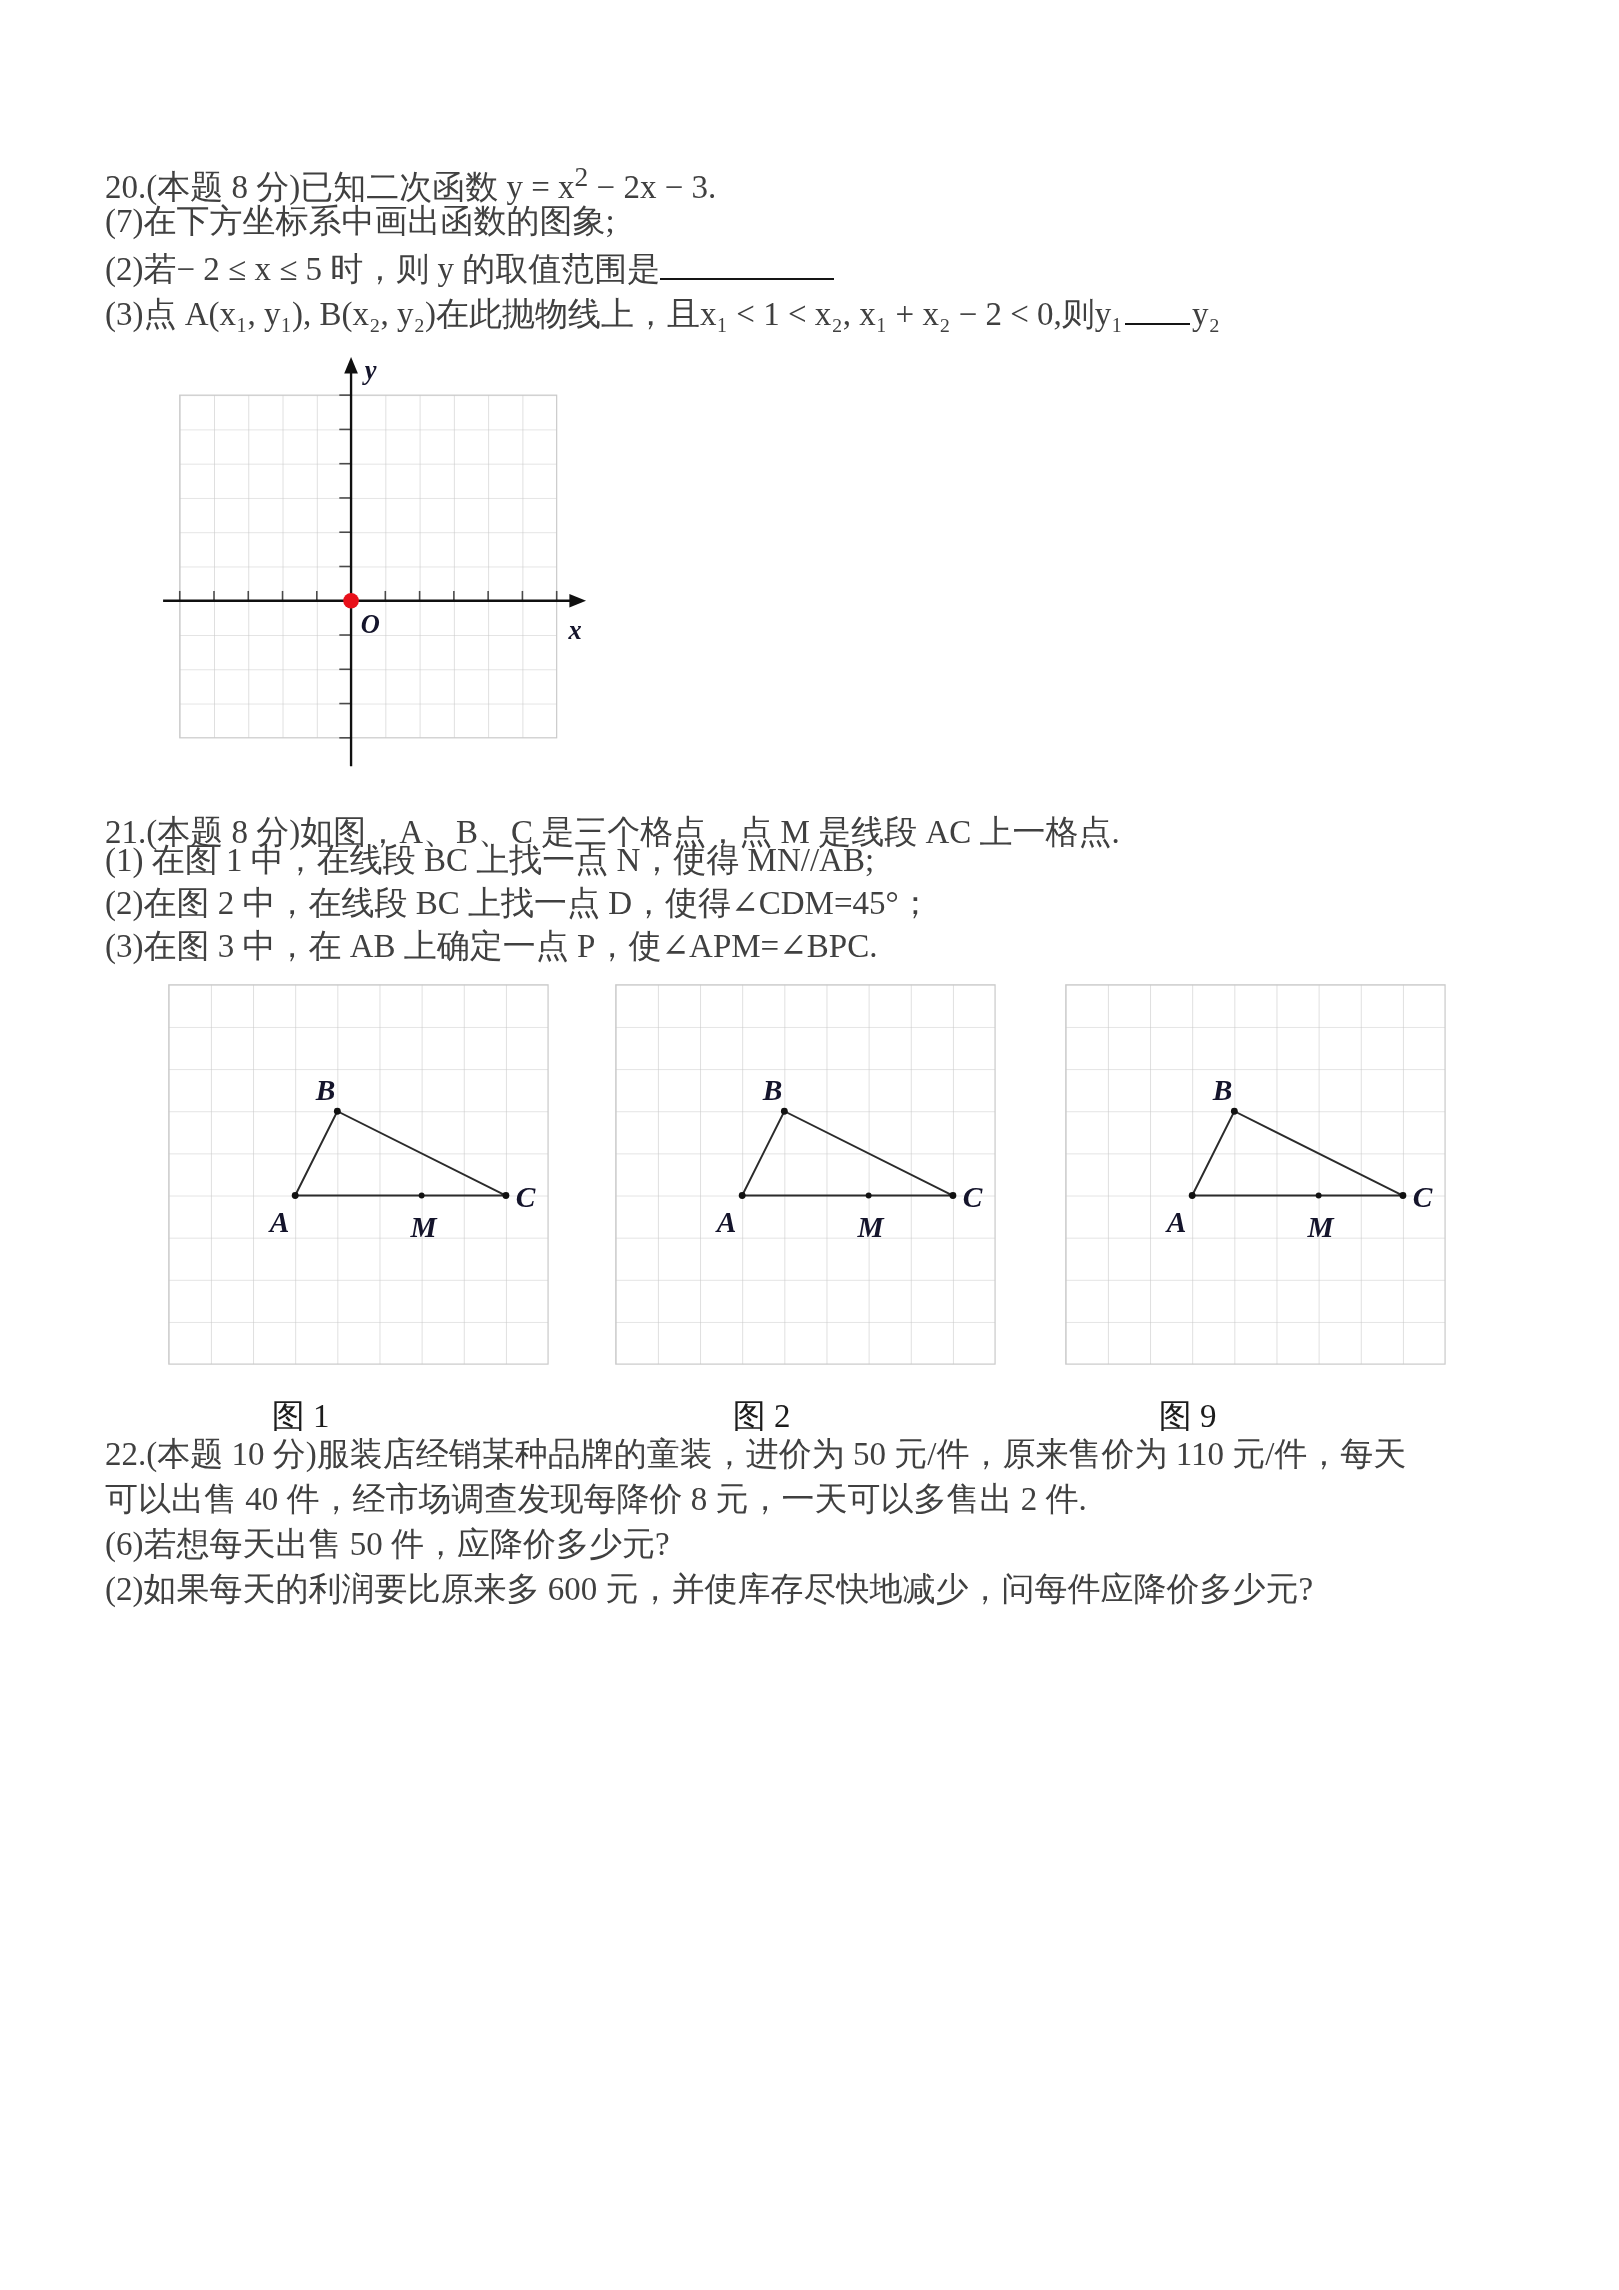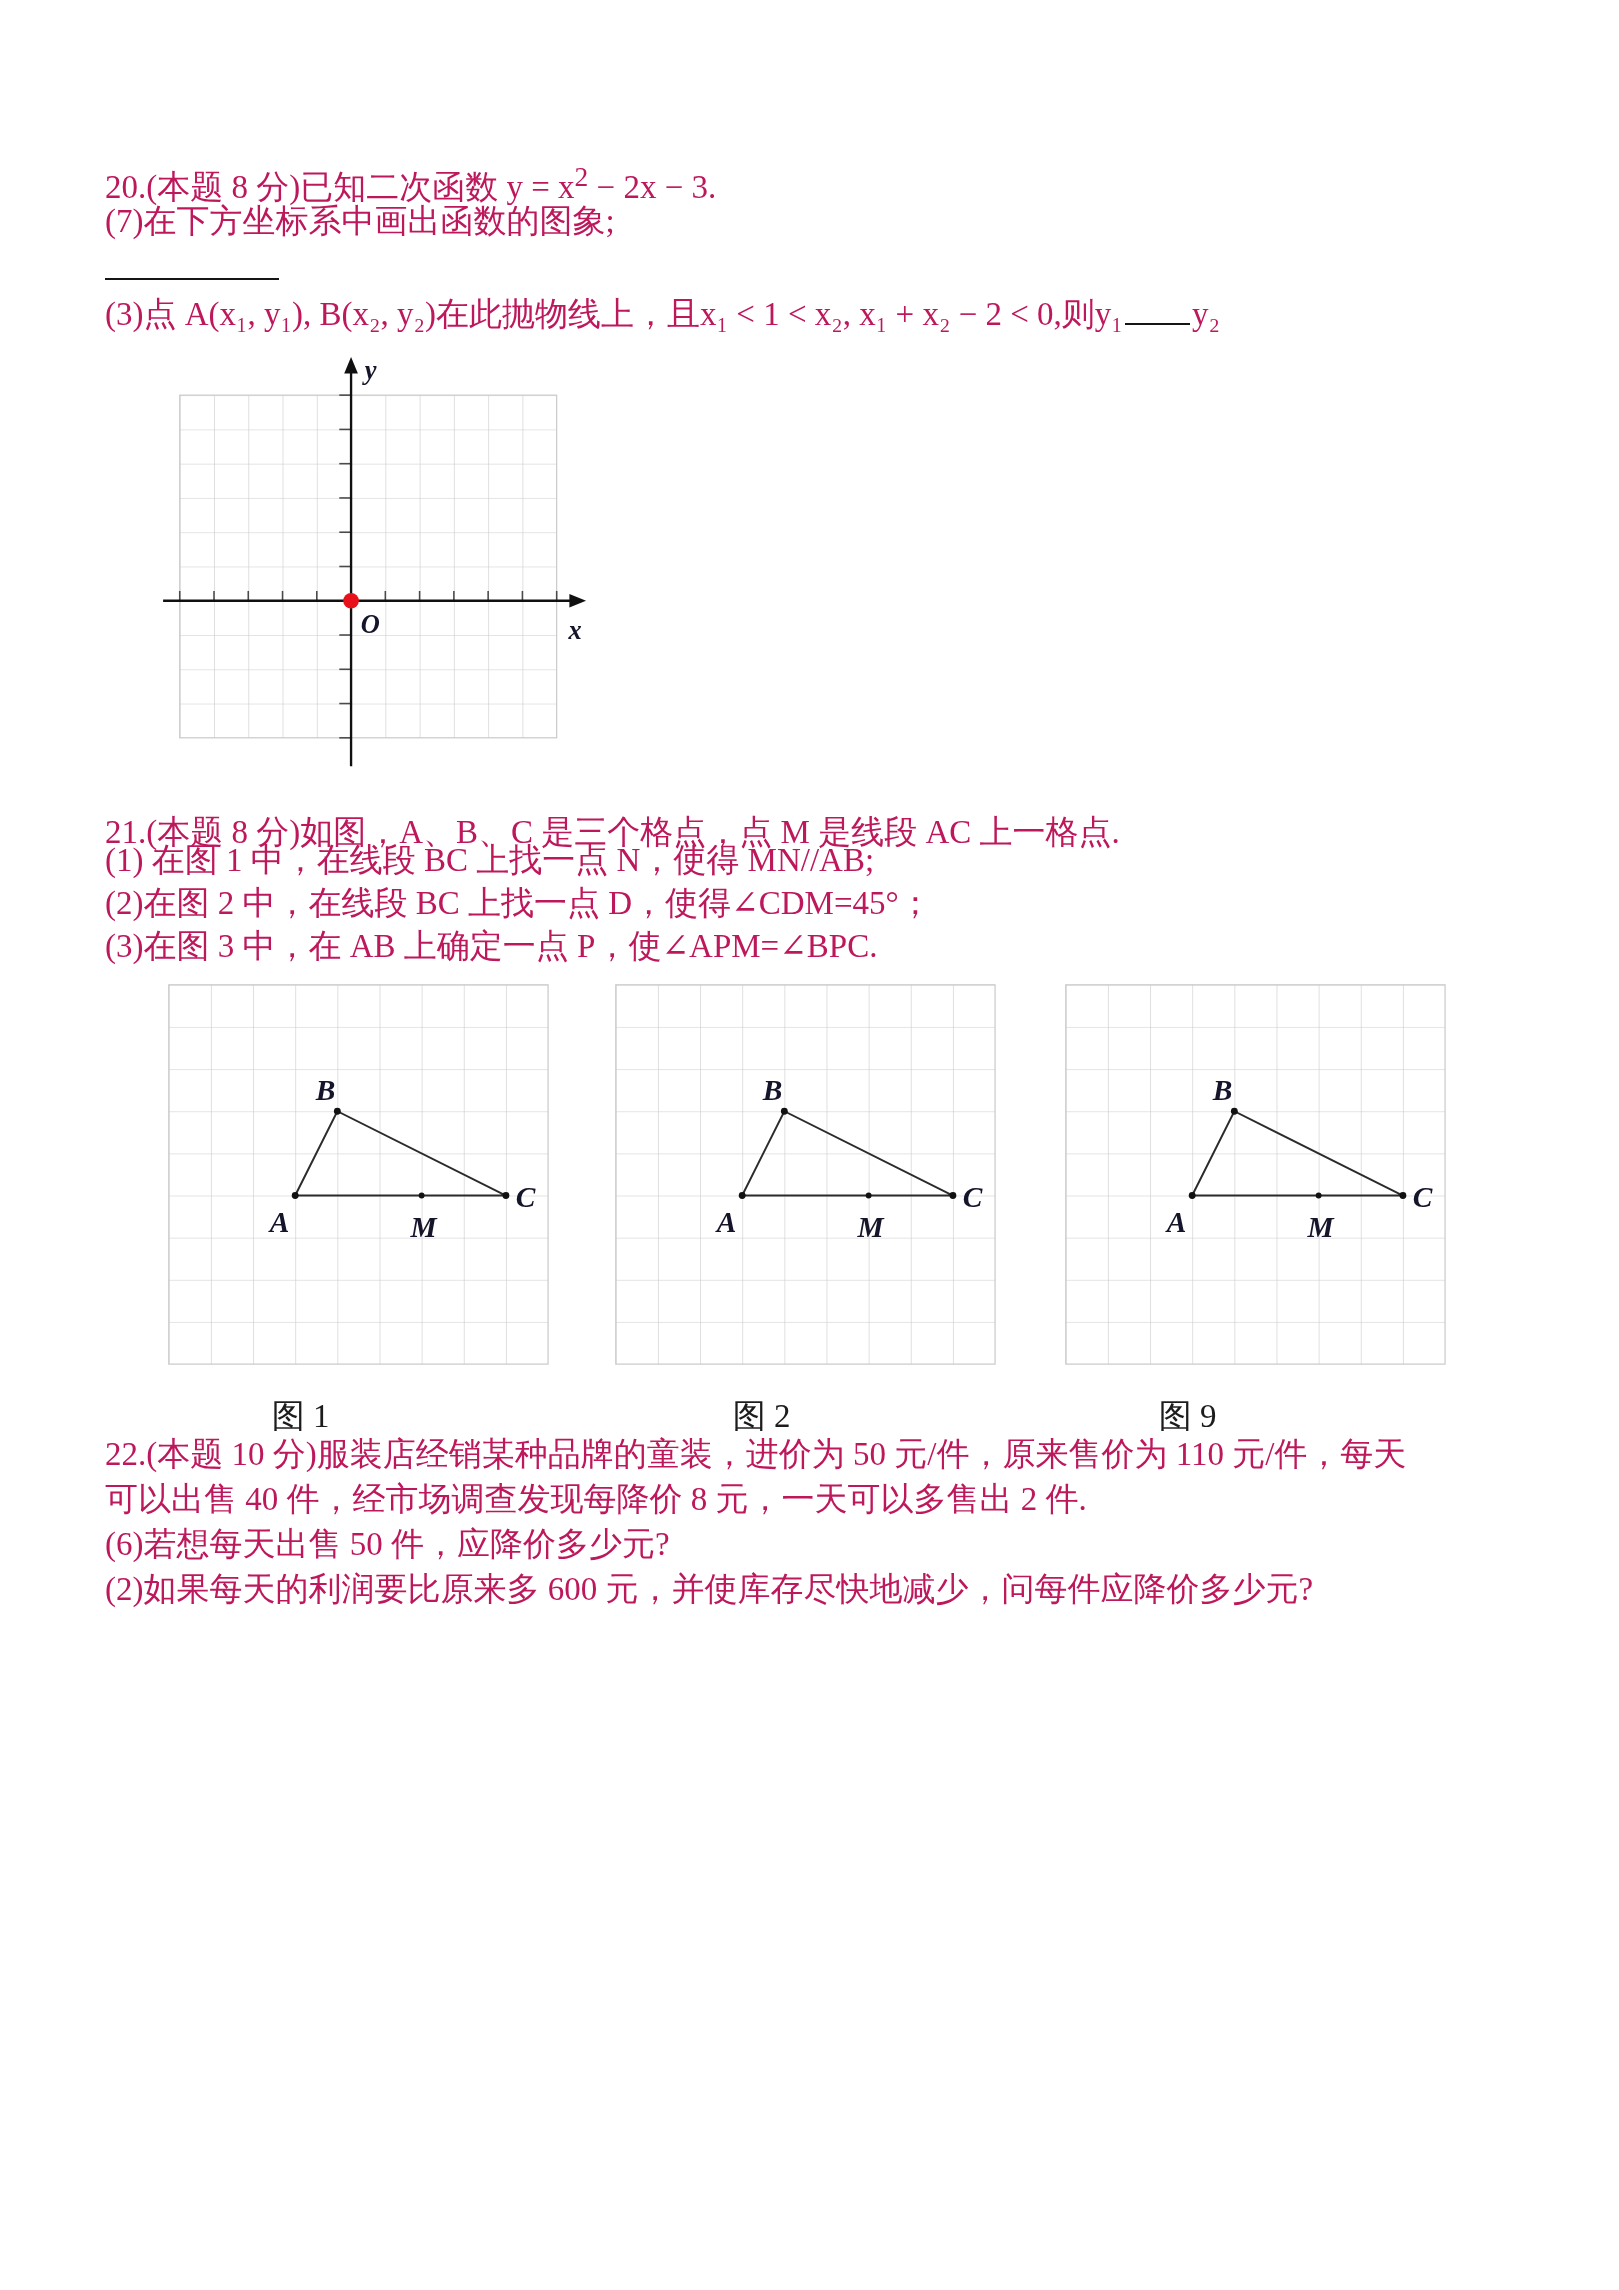--- a/index.html
+++ b/index.html
@@ -7,21 +7,21 @@
     position:relative;
     width:1619px;height:2291px;
     background:#ffffff;
     font-family:"Liberation Serif","DejaVu Serif",serif;
     color:#1c1c1c;
     overflow:hidden;
   }
   .tline{
     position:absolute;left:105px;margin:0;
     font-size:33px;line-height:43px;white-space:nowrap;
-    color:#be185d;
+    color:#404040;
   }
   .blank{
     display:inline-block;height:1em;
     border-bottom:2.9px solid #151515;
     vertical-align:baseline;
   }
   .blank-wide{width:174px;}
   .blank-short{width:65px;margin:0 2px;}
   .fig{position:absolute;}
   .caption{
@@ -38,21 +38,21 @@
   }
 </style>
 </head>
 <body>
 
 <div class="page">
 
   <section>
     <p class="tline" style="top:155px"><span>20.(本题 8 分)已知二次函数 y = x</span><sup>2</sup><span> − 2x − 3.</span></p>
     <p class="tline" style="top:200px"><span>(7)在下方坐标系中画出函数的图象;</span></p>
-    <p class="tline" style="top:245px"><span class="blank blank-wide"></span></p>
+    <p class="tline" style="top:245px"><span>(2)若− 2 ≤ x ≤ 5 时，则 y 的取值范围是</span><span class="blank blank-wide"></span></p>
     <p class="tline" style="top:290px"><span>(3)点 A(x₁, y₁), B(x₂, y₂)在此抛物线上，且x₁ &lt; 1 &lt; x₂, x₁ + x₂ − 2 &lt; 0,则y₁</span><span class="blank blank-short"></span><span>y₂</span></p>
 
     <svg class="fig" style="left:147px;top:355px" width="461" height="421" viewBox="0 0 470 430">
       <defs>
         <pattern id="g35" x="33" y="41" width="35" height="35" patternUnits="userSpaceOnUse">
           <path d="M 35 0 L 0 0 0 35" fill="none" stroke="#c9c9c9" stroke-width="1.2"></path>
         </pattern>
         <pattern id="g43" x="12" y="10" width="43" height="43" patternUnits="userSpaceOnUse">
           <path d="M 43 0 L 0 0 0 43" fill="none" stroke="#c9c9c9" stroke-width="1.2"></path>
         </pattern>

